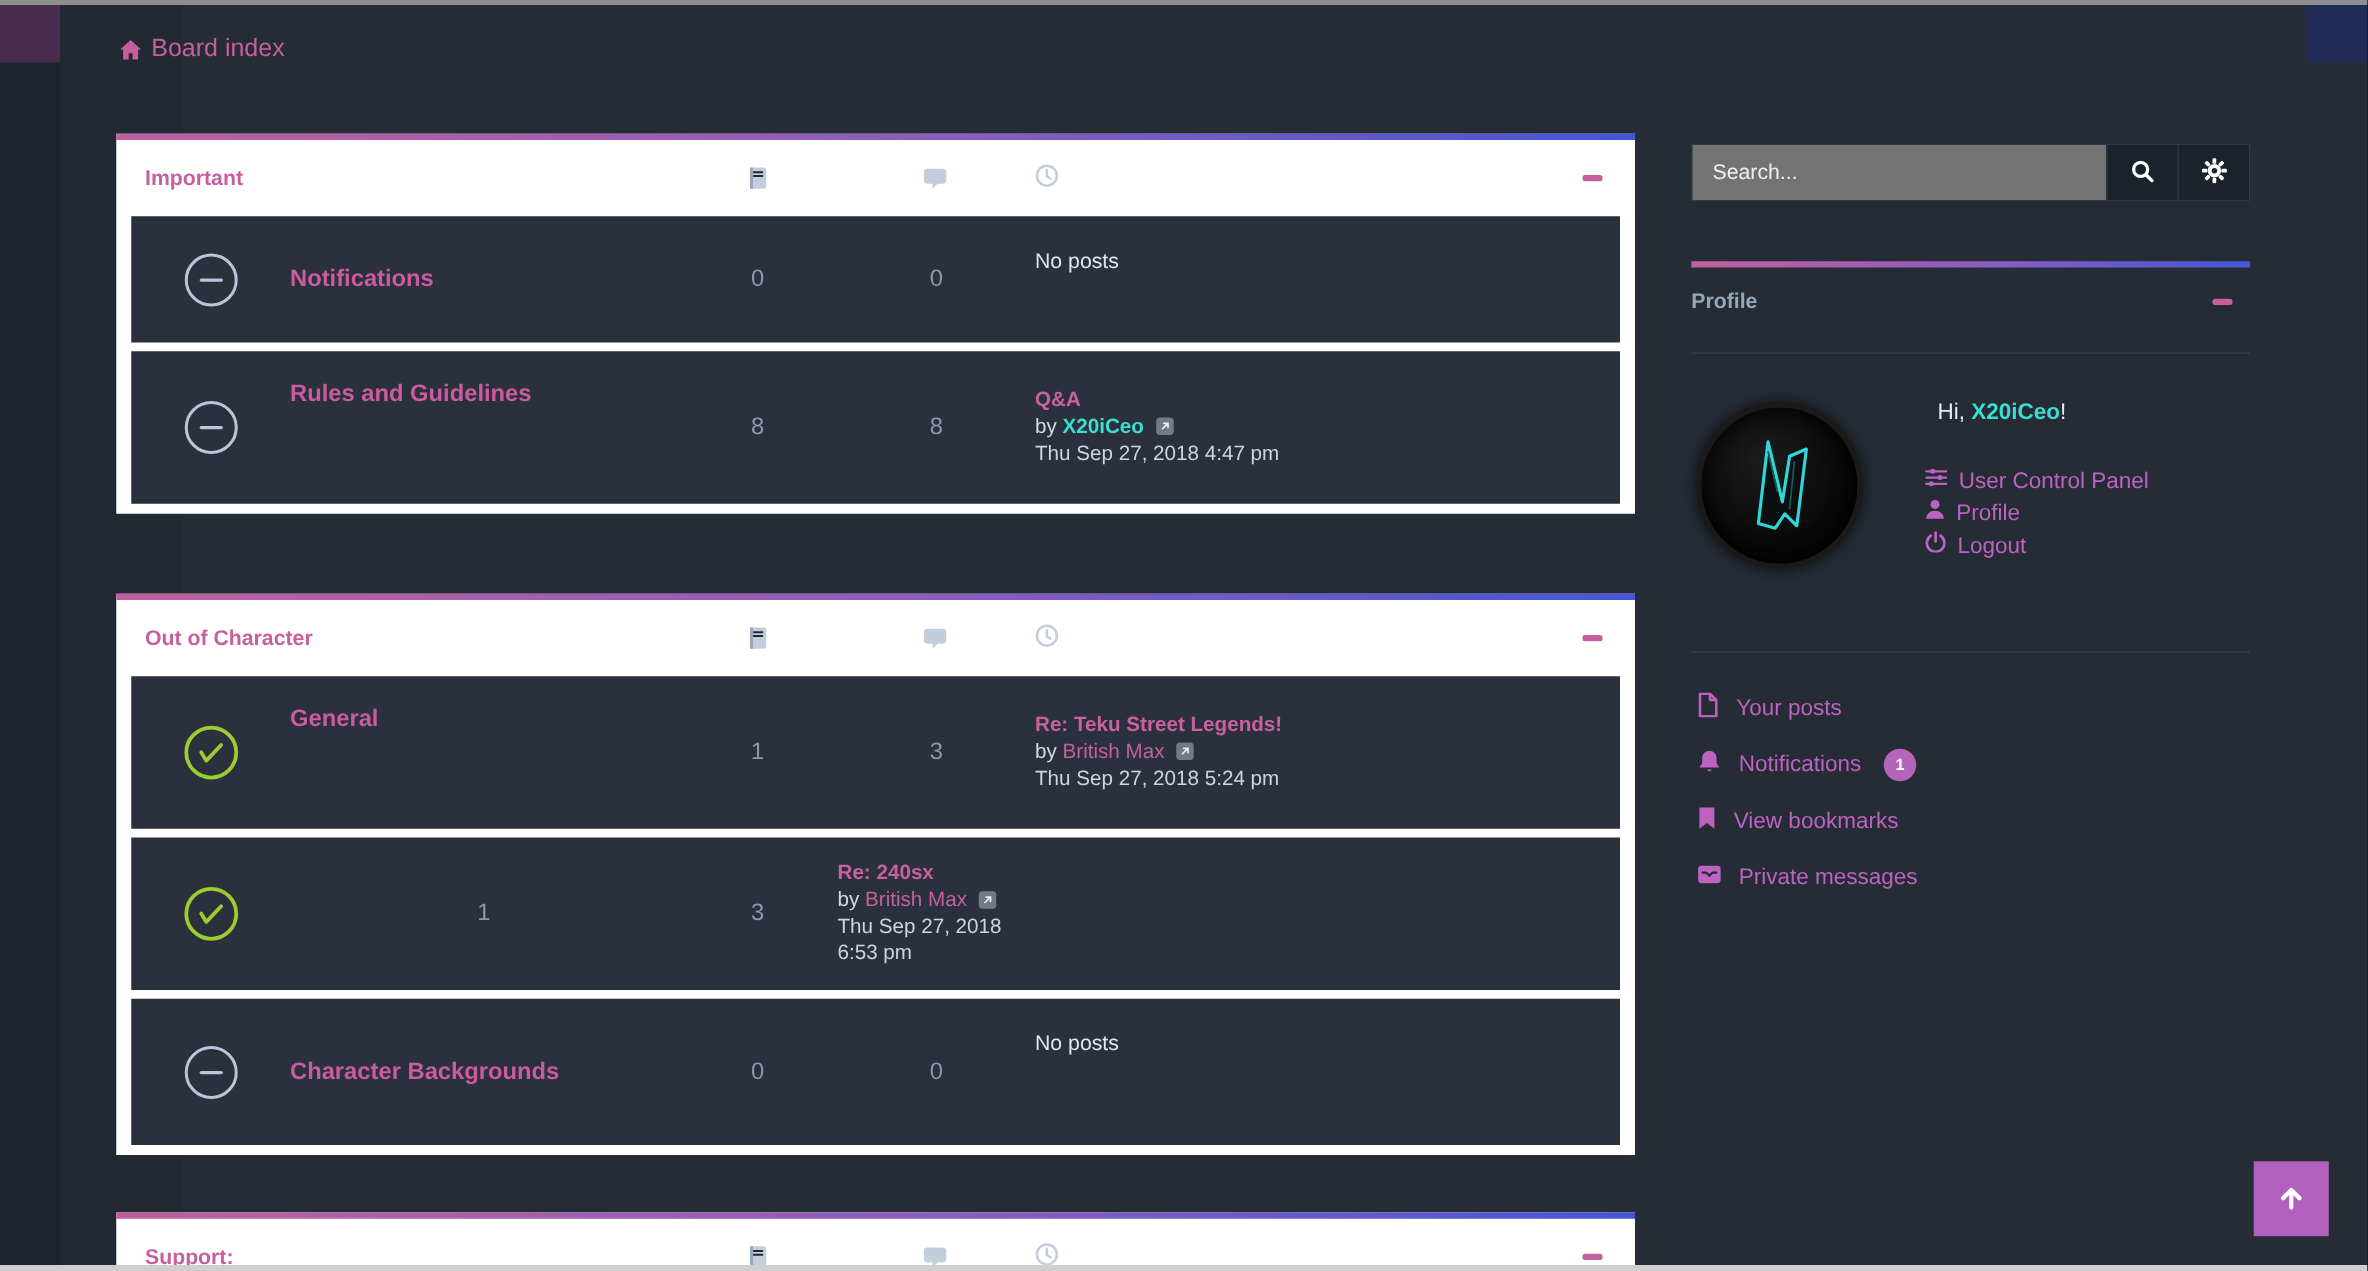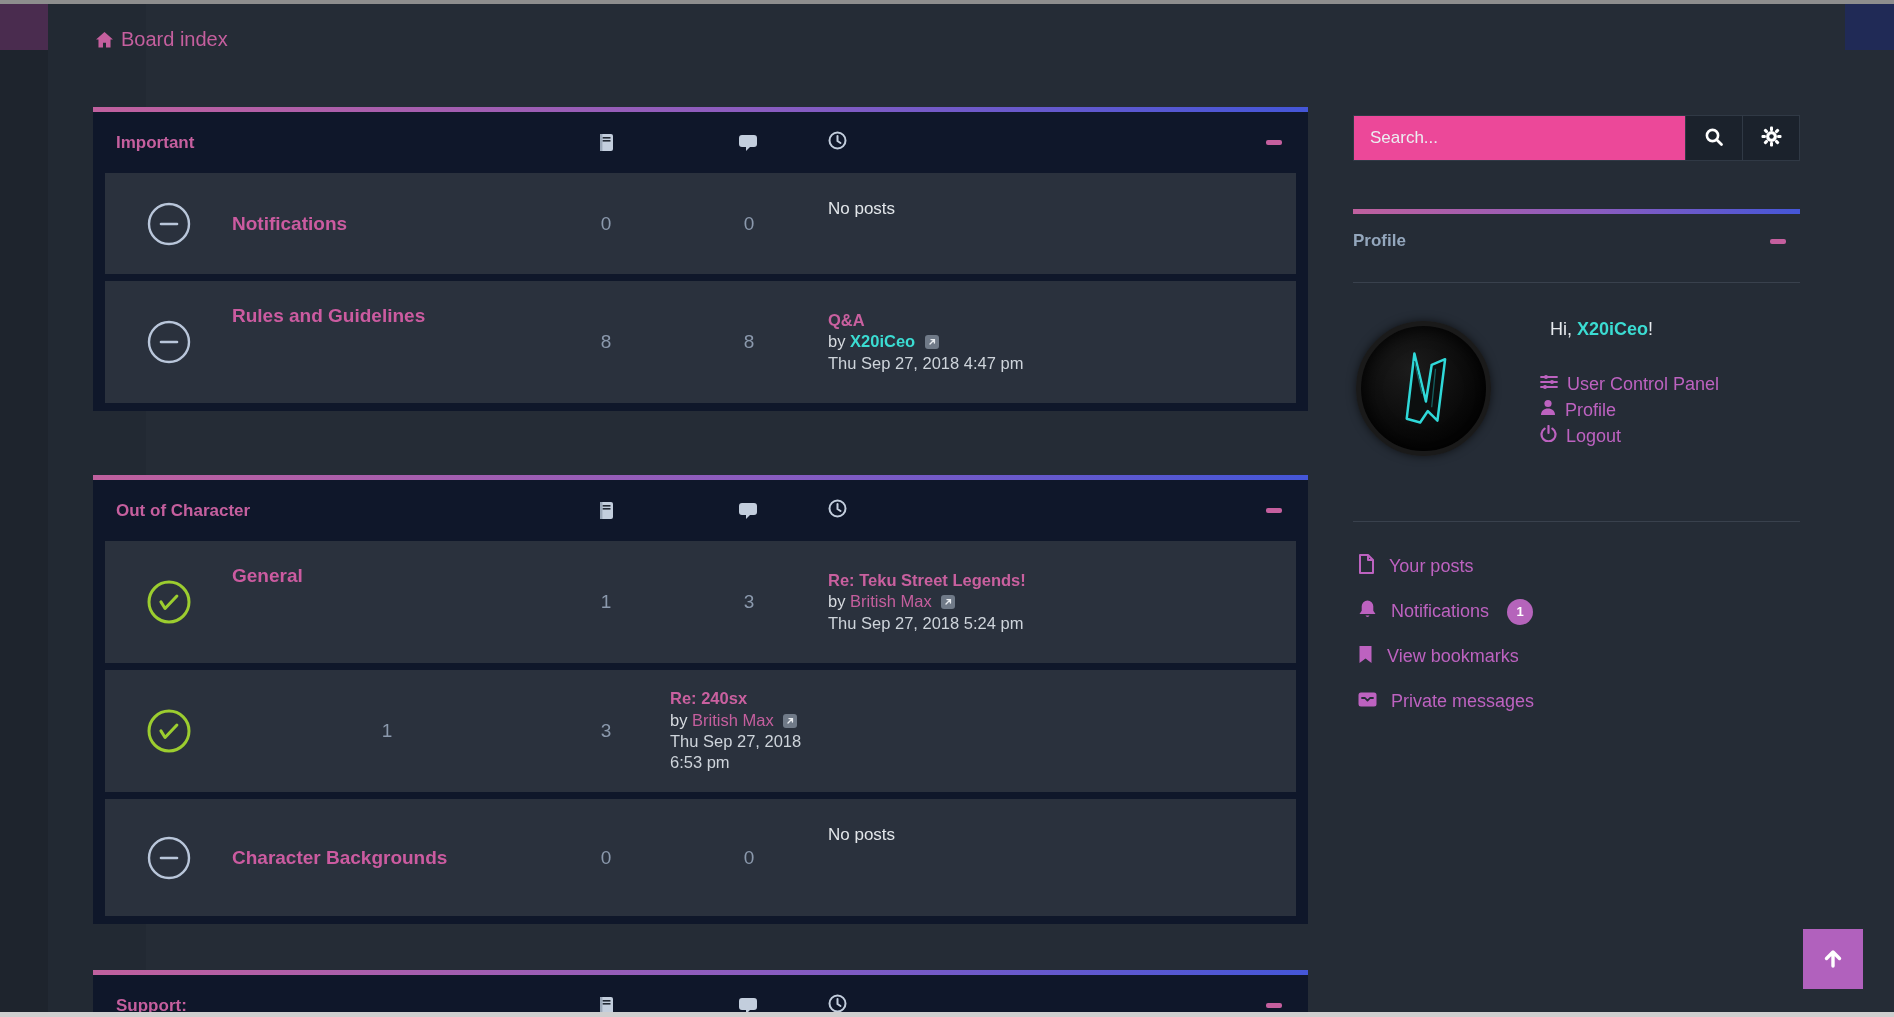--- a/index.html
+++ b/index.html
@@ -18,21 +18,21 @@
   .corner-navy{position:absolute;right:0;top:0;width:49px;height:46px;background:#202a56;}
   .sub-strip{position:absolute;left:48px;top:0;width:98px;height:100%;background:#222933;}
 
   
   .breadcrumb{position:absolute;left:96px;top:24px;display:flex;align-items:center;gap:8px;
     color:var(--pink);font-size:20px;}
   .breadcrumb svg{display:block;}
 
   
   .main{position:absolute;left:93px;top:0;width:1215px;}
-  .panel{position:absolute;left:0;width:1215px;background:#0f172a;}
+  .panel{position:absolute;left:0;width:1215px;background:#ffffff;}
   .panel-bar{height:5px;background:linear-gradient(to right,#c0609e,#8a5cc0 55%,#4456d8);}
   .panel-head{height:61px;display:grid;align-items:center;
     grid-template-columns:127px 310px 128px 158px 1fr;padding:0 12px;}
   .panel-title{grid-column:1 / span 2;padding-left:11px;color:var(--pink);
     font-size:17px;font-weight:bold;}
   .head-ic{display:flex;justify-content:center;color:#c3cedd;}
   .head-last{display:flex;align-items:center;justify-content:space-between;padding-right:14px;}
   .collapse-minus{width:16px;height:5px;border-radius:2px;background:var(--pink);display:inline-block;}
   .rows{padding:0 12px 8px 12px;}
   .row{background:#2a313d;min-height:101px;margin-bottom:7px;display:grid;
@@ -53,21 +53,21 @@
   .extlink{display:inline-block;width:14px;height:14px;background:#707a88;border-radius:3px;
     vertical-align:-2px;margin-left:5px;position:relative;}
   .extlink svg{position:absolute;left:0;top:0;}
 
   #panel-1{top:103px;} #panel-2{top:471px;} #panel-3{top:966px;}
 
   
   .sidebar{position:absolute;left:1353px;top:103px;width:447px;height:914px;}
   .searchbar{position:absolute;left:0;top:8px;width:447px;height:46px;display:flex;
     background:#1b222c;border:1px solid #303945;}
-  .search-input{flex:1;background:#ec4899;border:none;outline:none;color:#eceff2;
+  .search-input{flex:1;background:#737373;border:none;outline:none;color:#eceff2;
     font-size:17px;padding:0 16px;font-family:inherit;}
   .search-input::placeholder{color:#eceff2;opacity:1;}
   .sq-btn{width:57px;border:none;border-left:1px solid #303945;background:#1b222c;color:#fff;
     display:flex;align-items:center;justify-content:center;cursor:pointer;}
   .profile-bar{position:absolute;left:0;top:102px;width:447px;height:5px;
     background:linear-gradient(to right,#c0609e,#8a5cc0 55%,#4456d8);}
   .profile-head{position:absolute;left:0;top:124px;width:447px;display:flex;
     justify-content:space-between;align-items:center;}
   .profile-title{color:#94a7bd;font-size:17px;font-weight:bold;}
   .profile-head .collapse-minus{margin-right:14px;}

